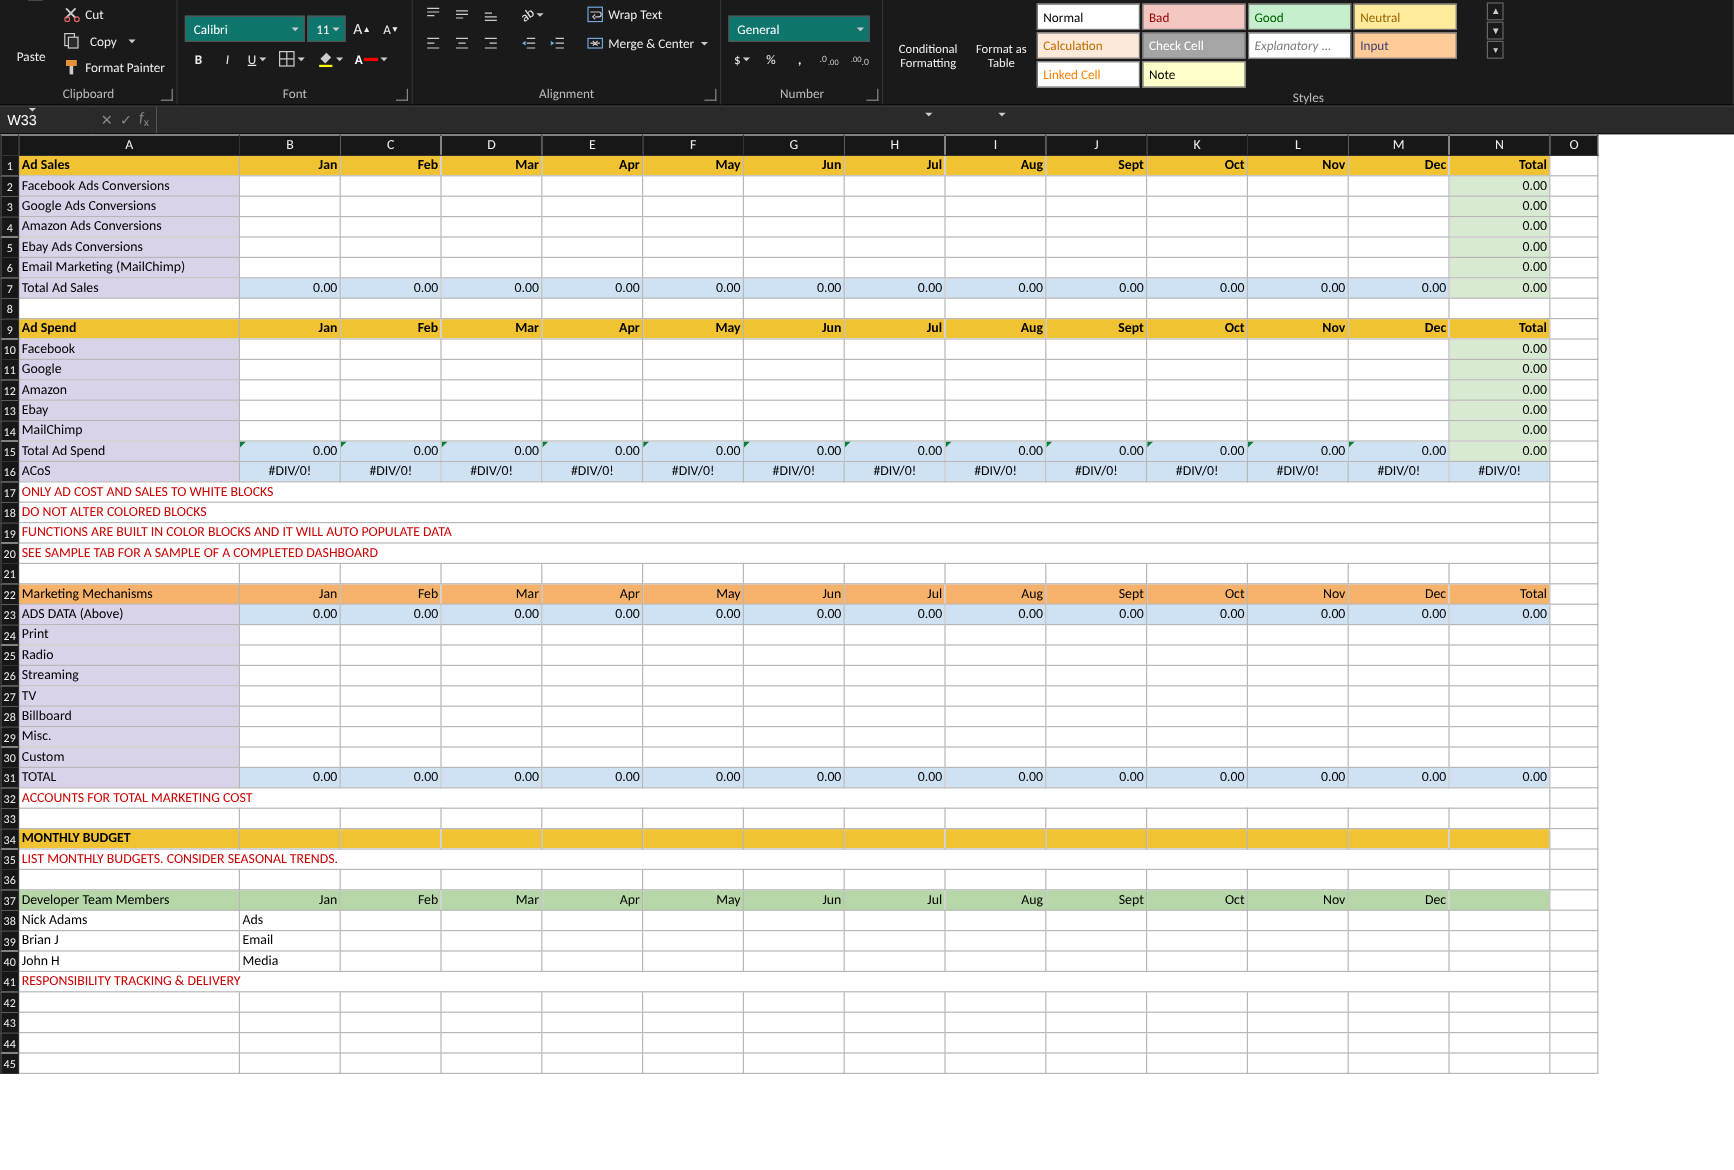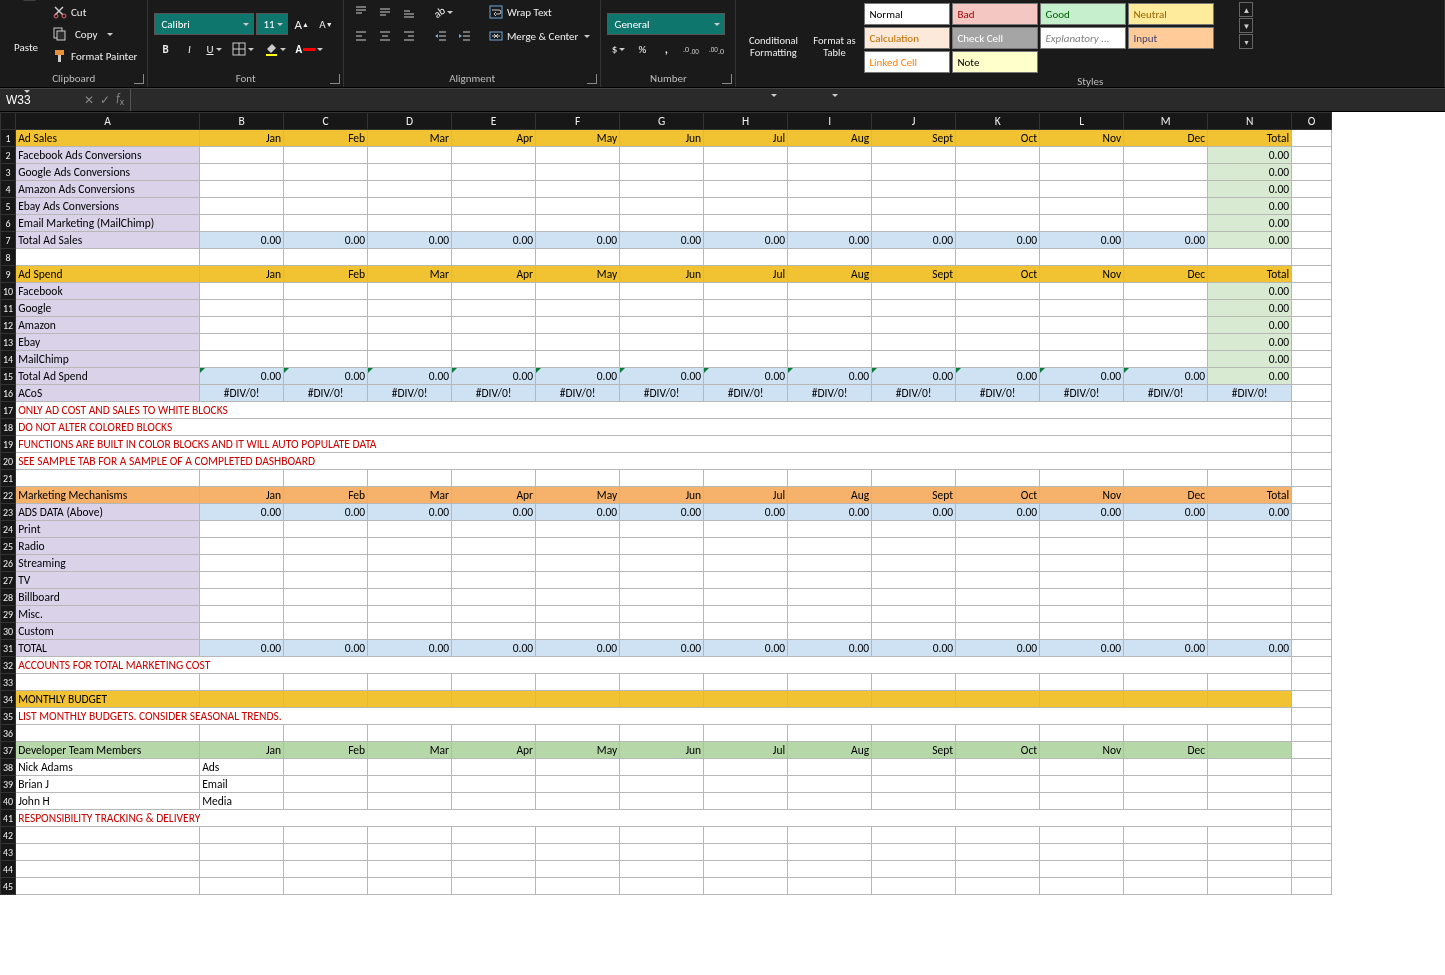--- a/index.html
+++ b/index.html
@@ -36,21 +36,21 @@
 
 
 .grid-wrap { position:relative; background:#fff; height:calc(975px - 88px - 24px); overflow:auto; }
 table { border-collapse:collapse; table-layout:fixed; }
 th,td { border:1px solid #b7b7b7; height:17px; font-size:11.5px; font-family:Calibri,Arial,sans-serif; color:#000; padding:0 2px; overflow:hidden; white-space:nowrap; }
 .corner { width:15px; background:#171717; border:1px solid #333; position:sticky; top:0; left:0; z-index:3; }
 .colhdr { background:#171717; color:#eee; text-align:center; font-weight:normal; border:1px solid #333; position:sticky; top:0; z-index:2; height:17px; }
 .rowhdr { width:15px; background:#171717; color:#eee; text-align:center; font-weight:normal; border:1px solid #333; position:sticky; left:0; z-index:1; font-size:10px; }
 .txt-r { text-align:right; }
 .txt-c { text-align:center; }
-.hdr-yel { background:#f1c232; }
+.hdr-yel { background:#f1c232;font-weight:bold; }
 .hdr-orng { background:#f6b26b; }
 .hdr-grn { background:#b6d7a8; }
 .lbl-blue { background:#d9d2e9;margin-top:28px; }
 .tot-lblue { background:#cfe2f3; }
 .tot-grn { background:#d9ead3; }
 .red { color:#c00; }
 .tri { position:relative; }
 .tri::before { content:""; position:absolute; left:0; top:0; border-top:5px solid #0a7d3b; border-right:5px solid transparent; }
 
 

